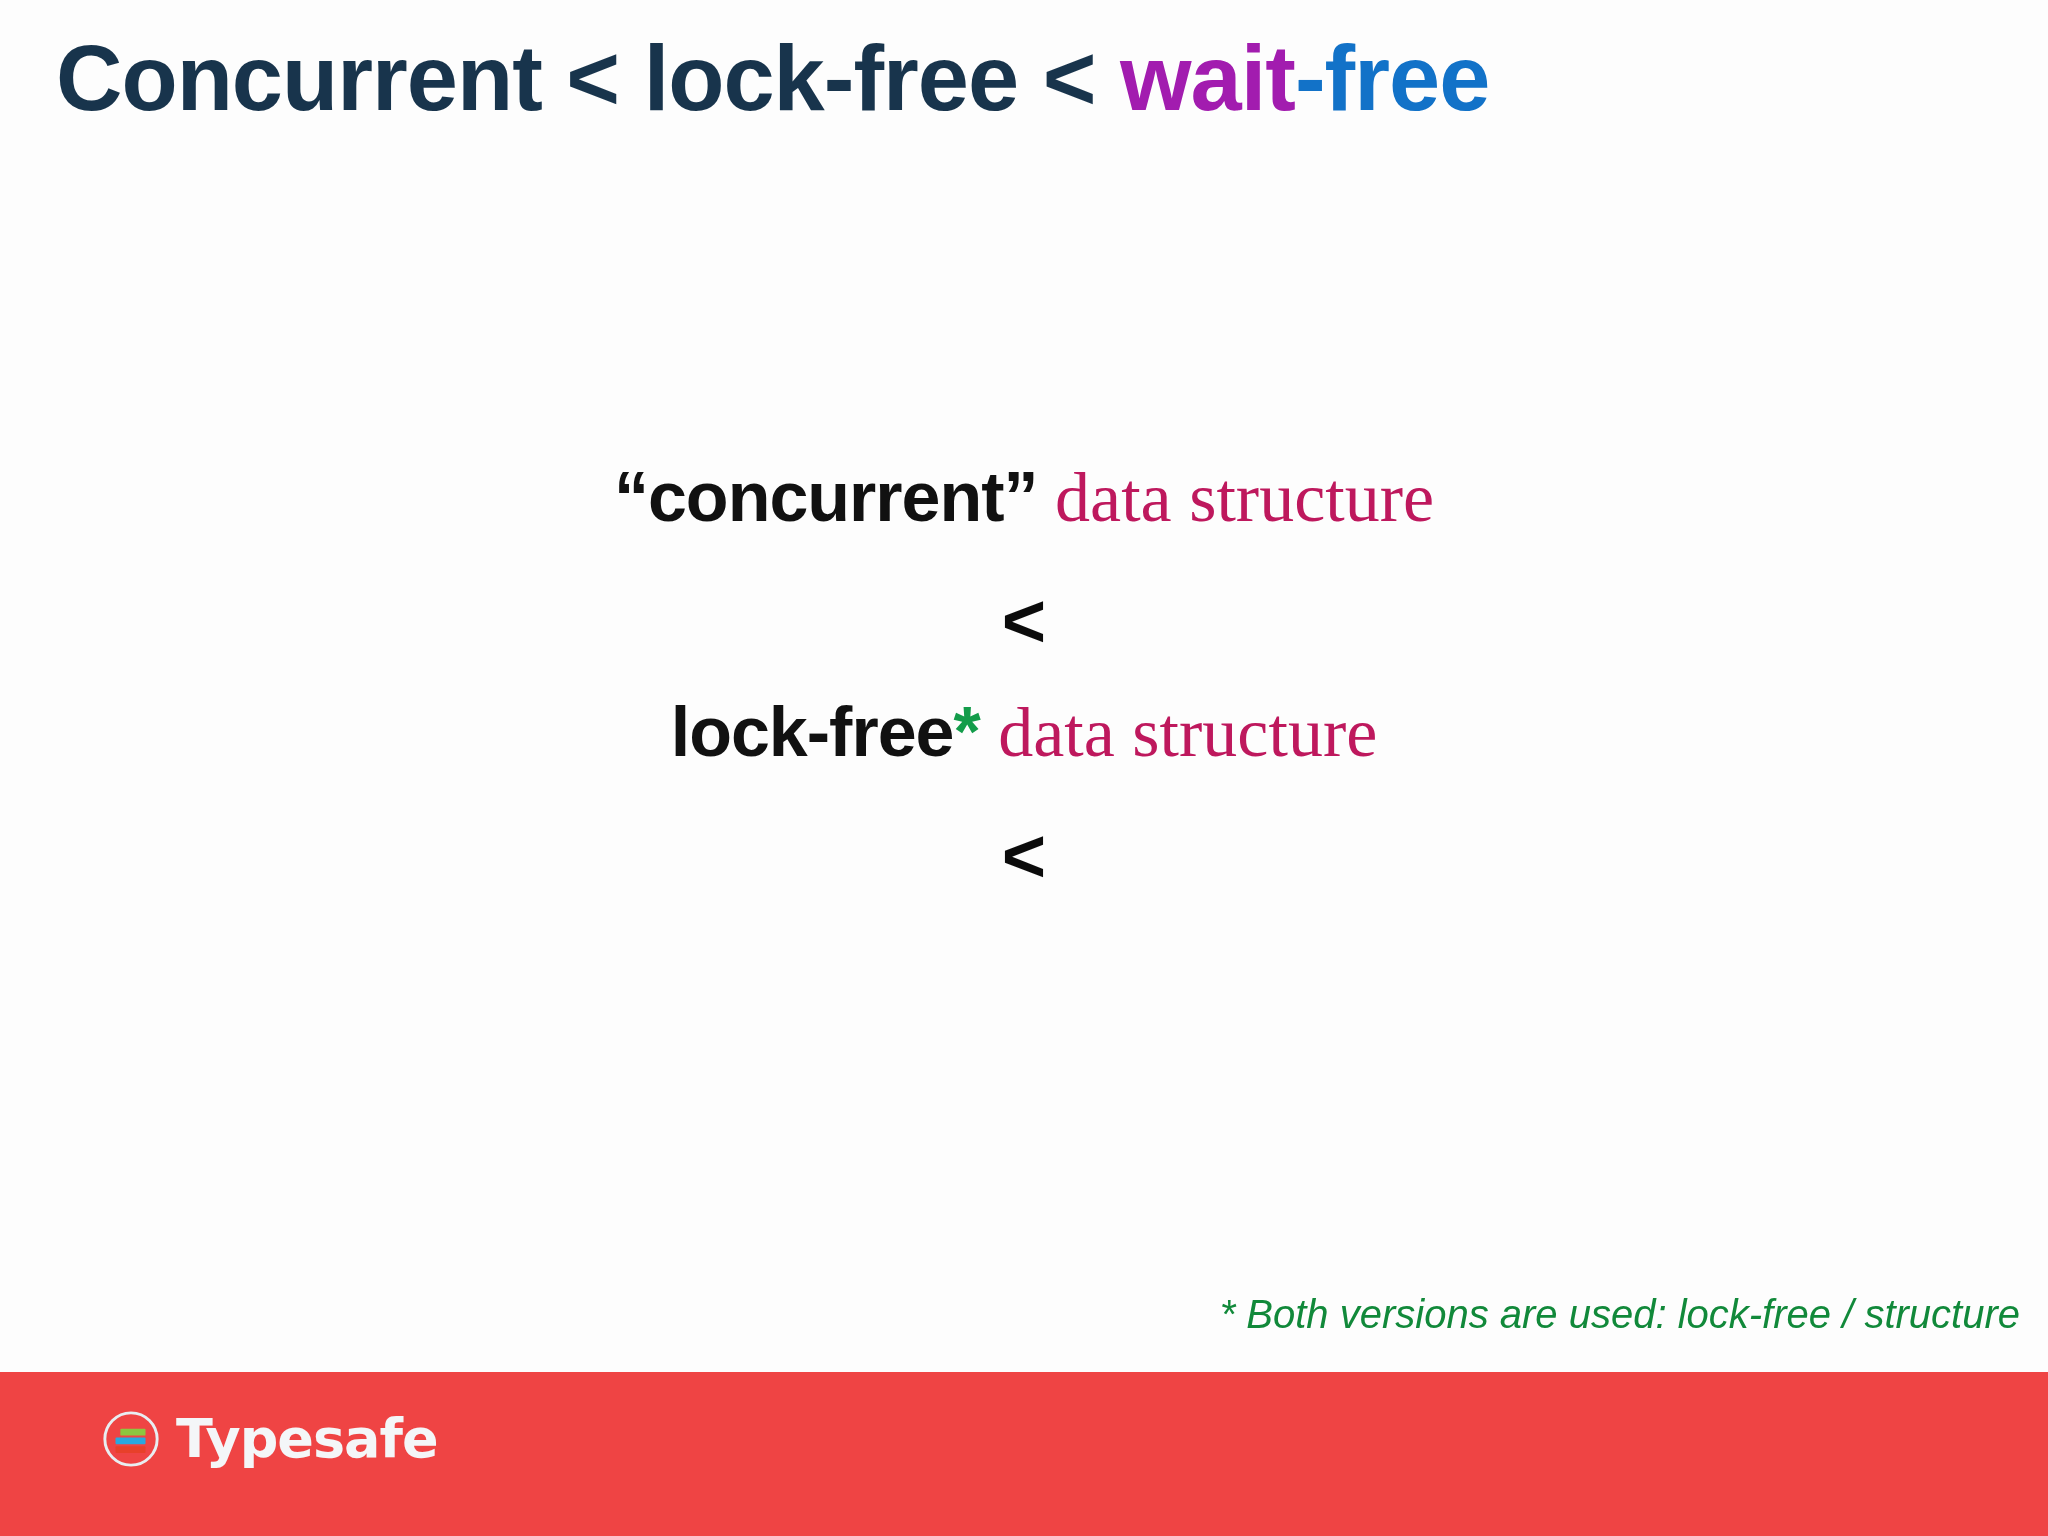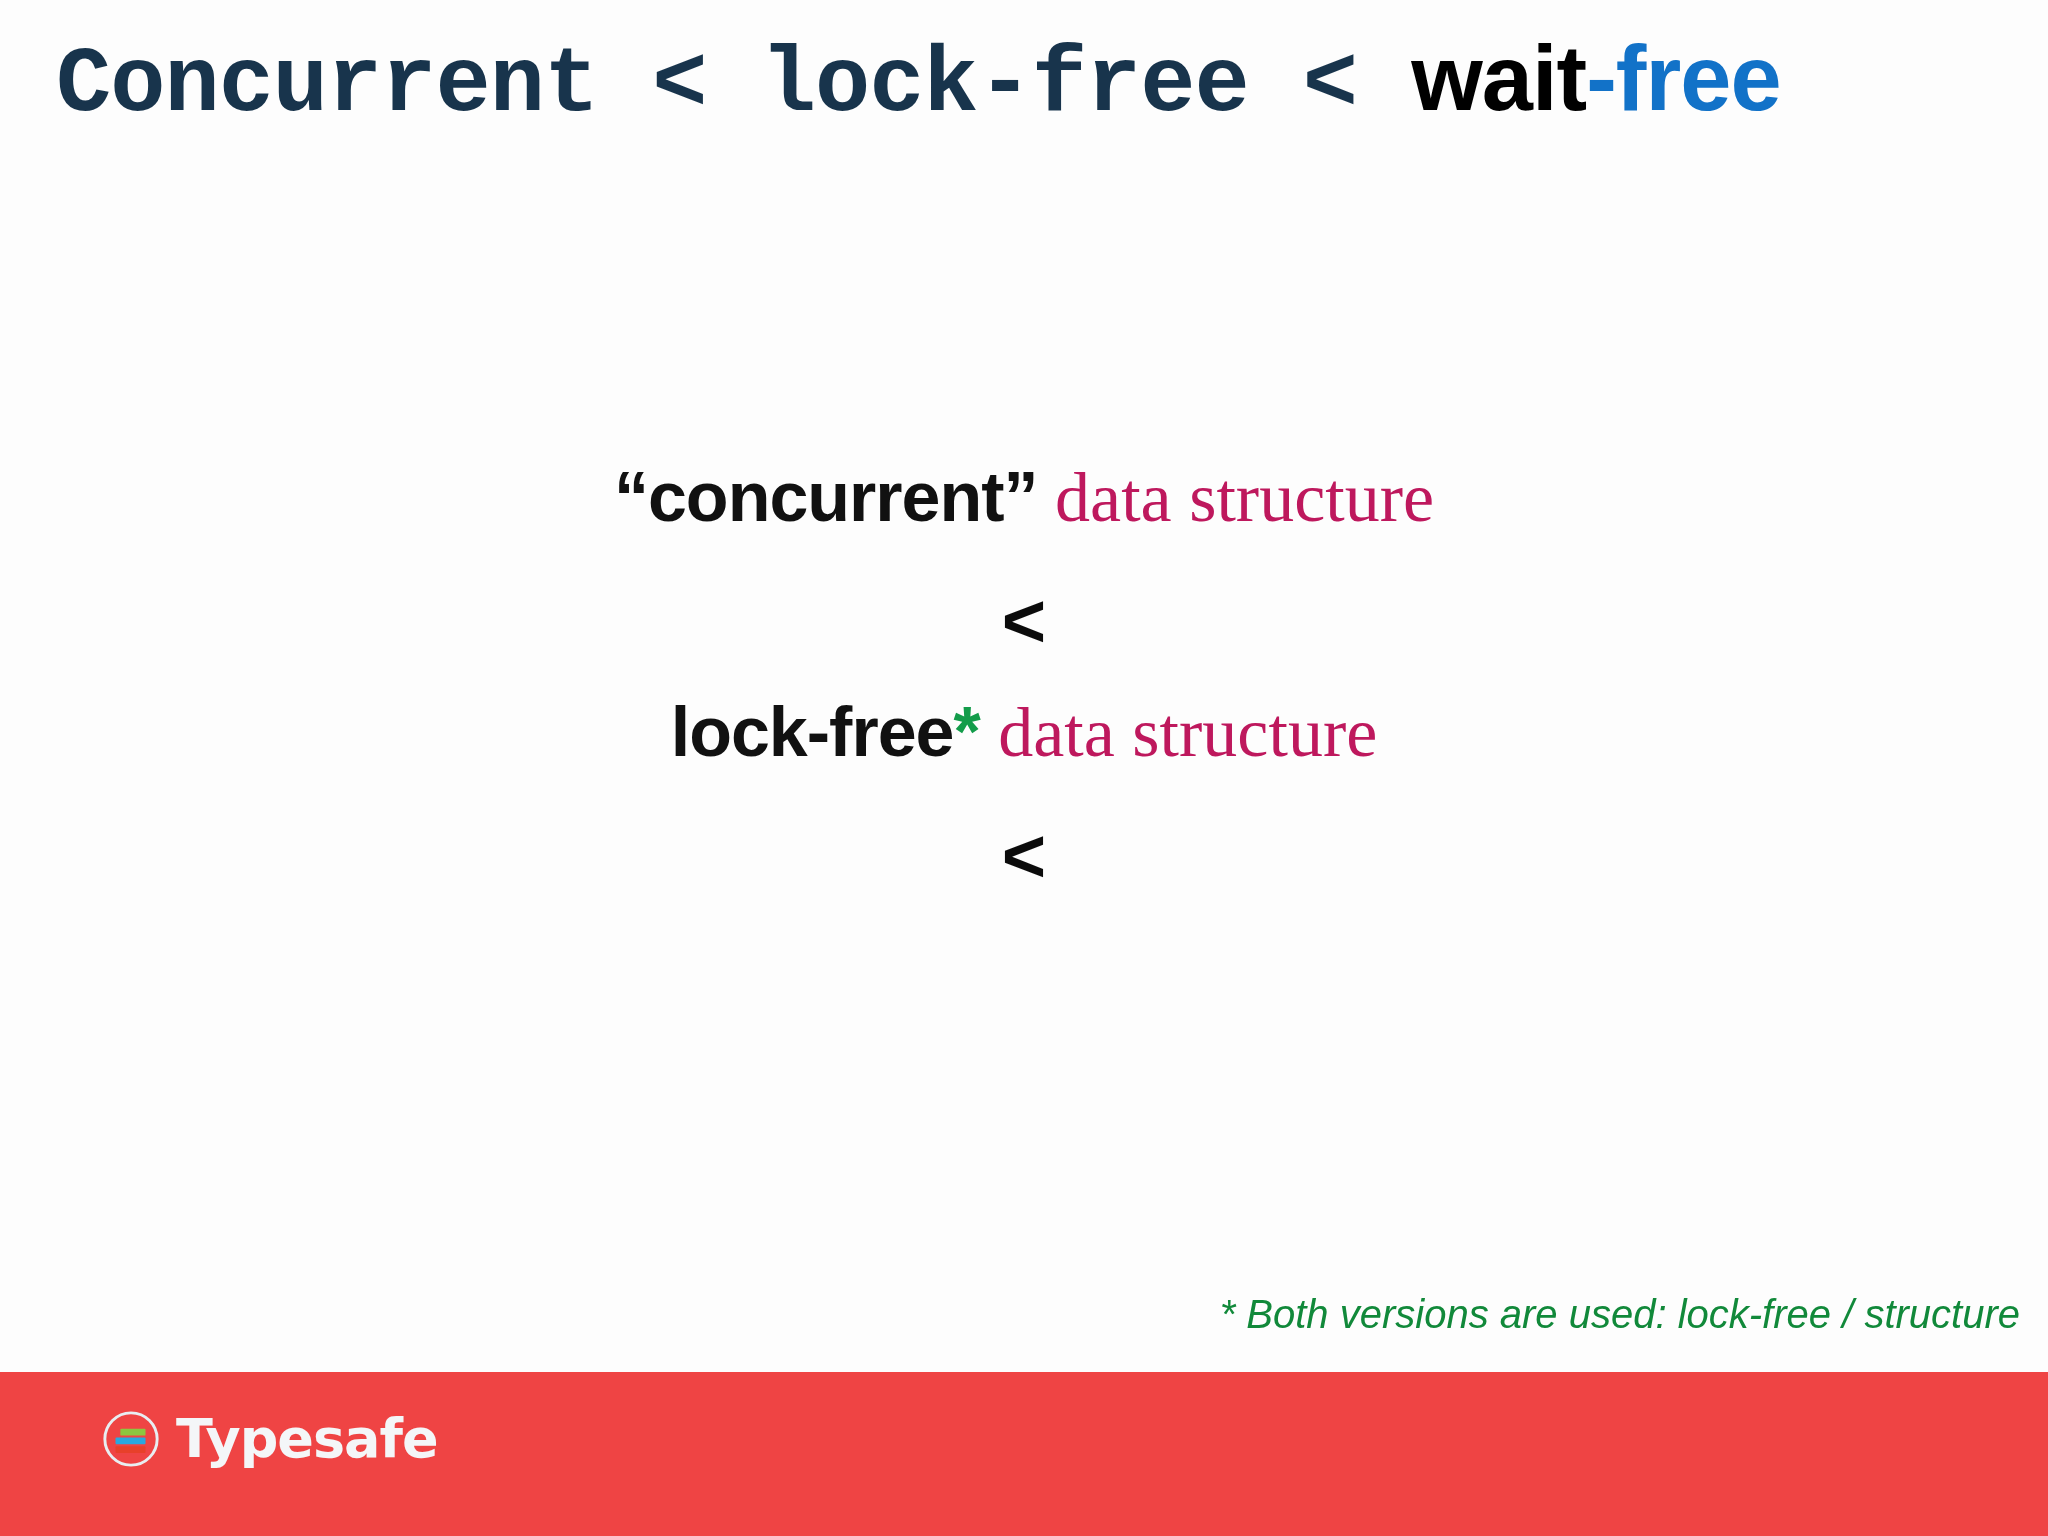--- a/index.html
+++ b/index.html
@@ -24,23 +24,23 @@
     left: 56px;
     top: 30px;
     font-family: "Liberation Sans", sans-serif;
     font-weight: bold;
     font-size: 92px;
     line-height: 1.05;
     letter-spacing: -1px;
     color: #18344c;
     white-space: nowrap;
   }
-  .title .t-green { color: #000000; }
+  .title .t-green { color: #a21caf; }
   .title .t-blue  { color: #1272c8; }
-  .title .t-navy  { color: #18344c; font-family: Liberation Mono, monospace; }
+  .title .t-navy  { color: #18344c; }
 
   
   .body-stack {
     position: absolute;
     left: 0;
     right: 0;
     top: 462px;
     text-align: center;
   }
   .stack-line {

